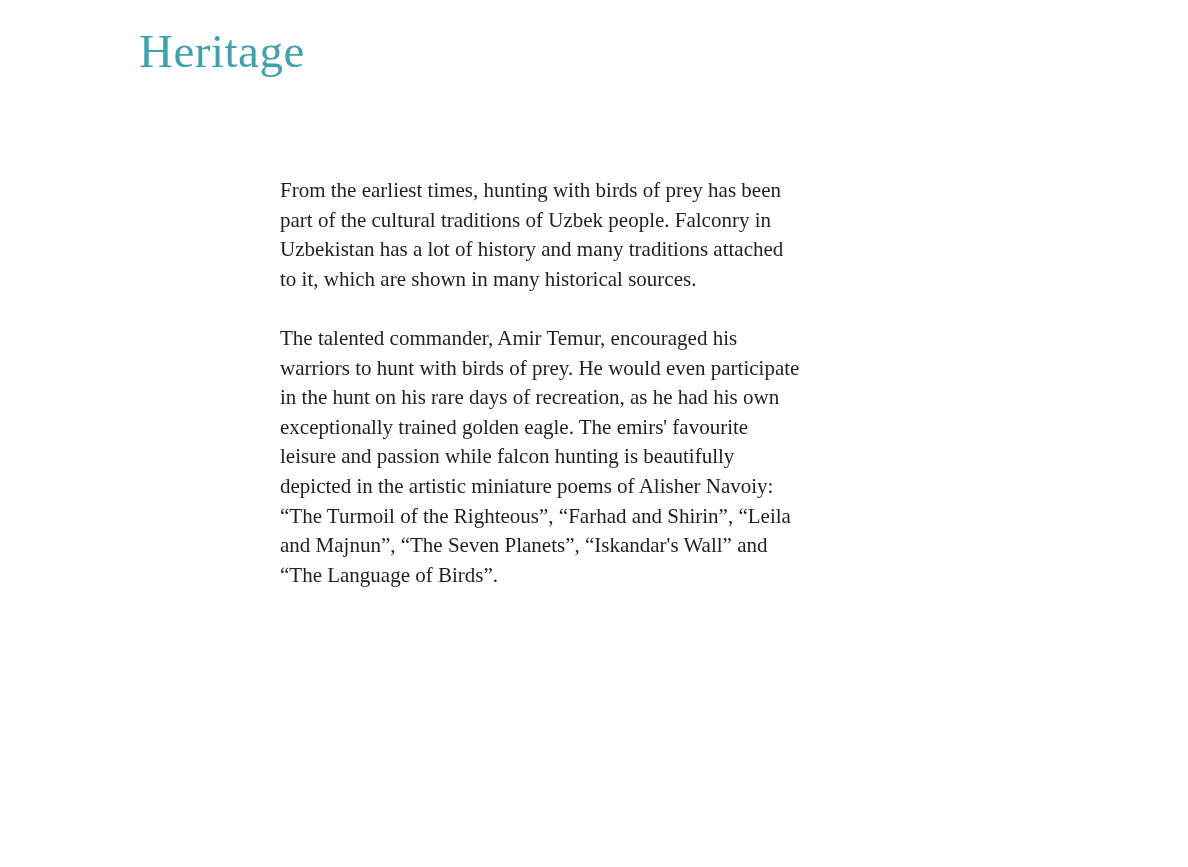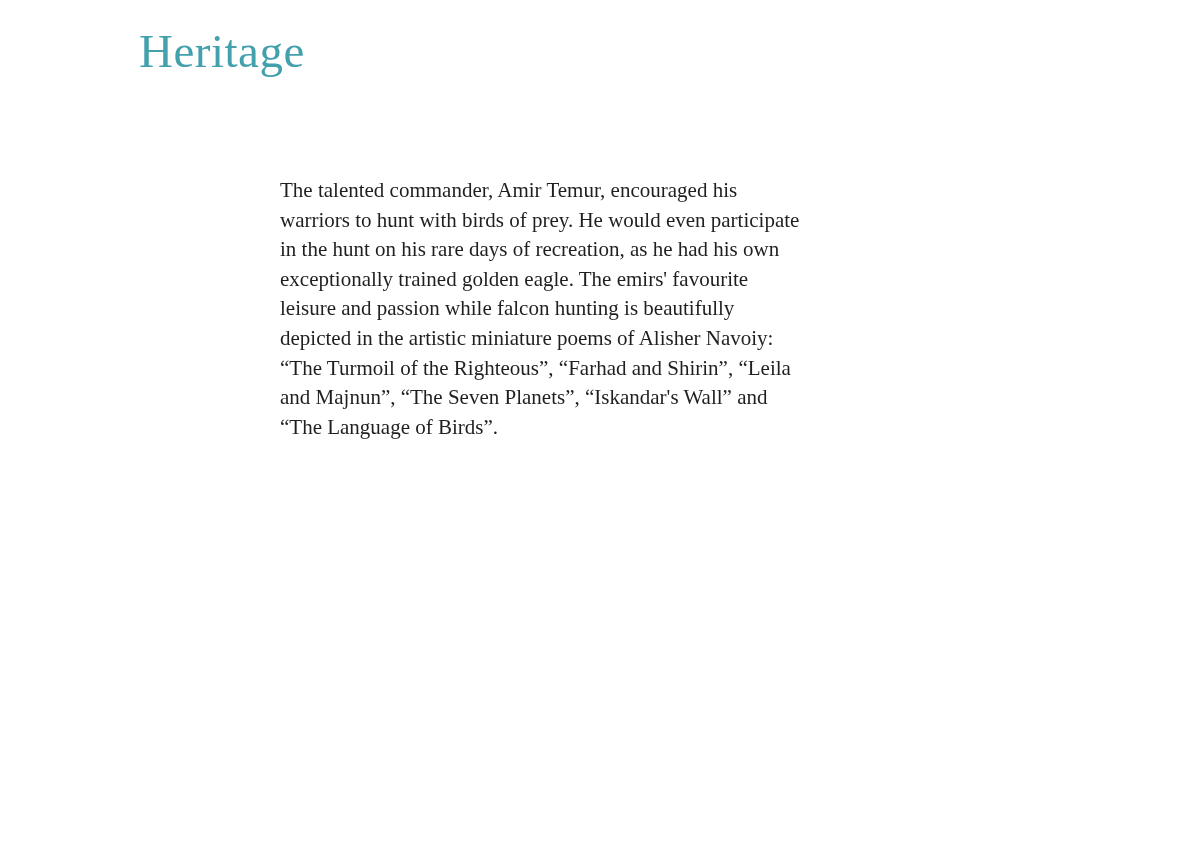--- a/index.html
+++ b/index.html
@@ -85,20 +85,24 @@
   }
 </style>
 </head>
 <body>
 
 <div class="slide">
 
   <h1 class="page-title">Heritage</h1>
 
   <div class="body-text">
+    <p>From the earliest times, hunting with birds of prey has been
+part of the cultural traditions of Uzbek people. Falconry in
+Uzbekistan has a lot of history and many traditions attached
+to it, which are shown in many historical sources.</p>
     <p>The talented commander, Amir Temur, encouraged his
 warriors to hunt with birds of prey. He would even participate
 in the hunt on his rare days of recreation, as he had his own
 exceptionally trained golden eagle. The emirs' favourite
 leisure and passion while falcon hunting is beautifully
 depicted in the artistic miniature poems of Alisher Navoiy:
 “The Turmoil of the Righteous”, “Farhad and Shirin”, “Leila
 and Majnun”, “The Seven Planets”, “Iskandar's Wall” and
 “The Language of Birds”.</p>
   </div>

